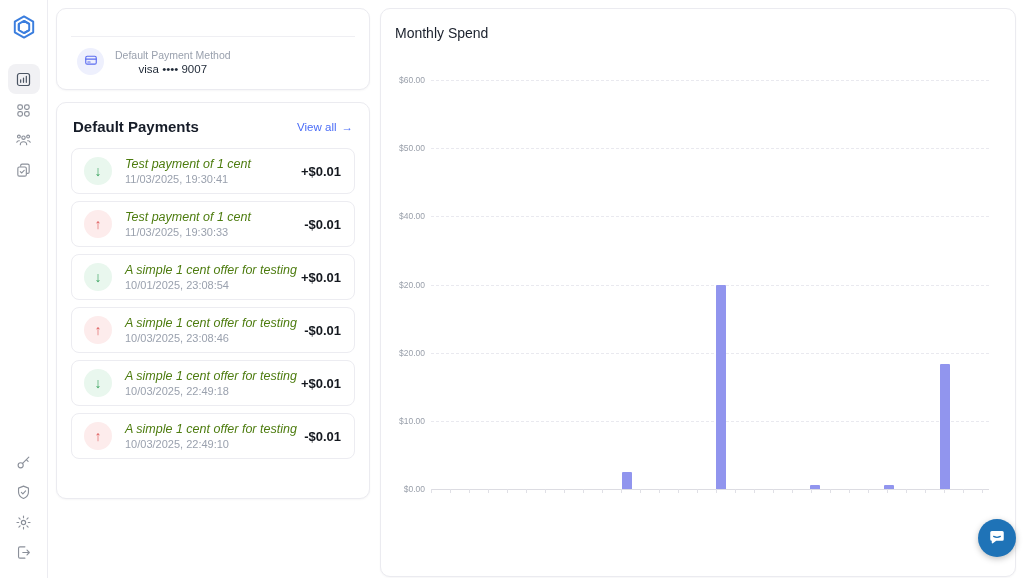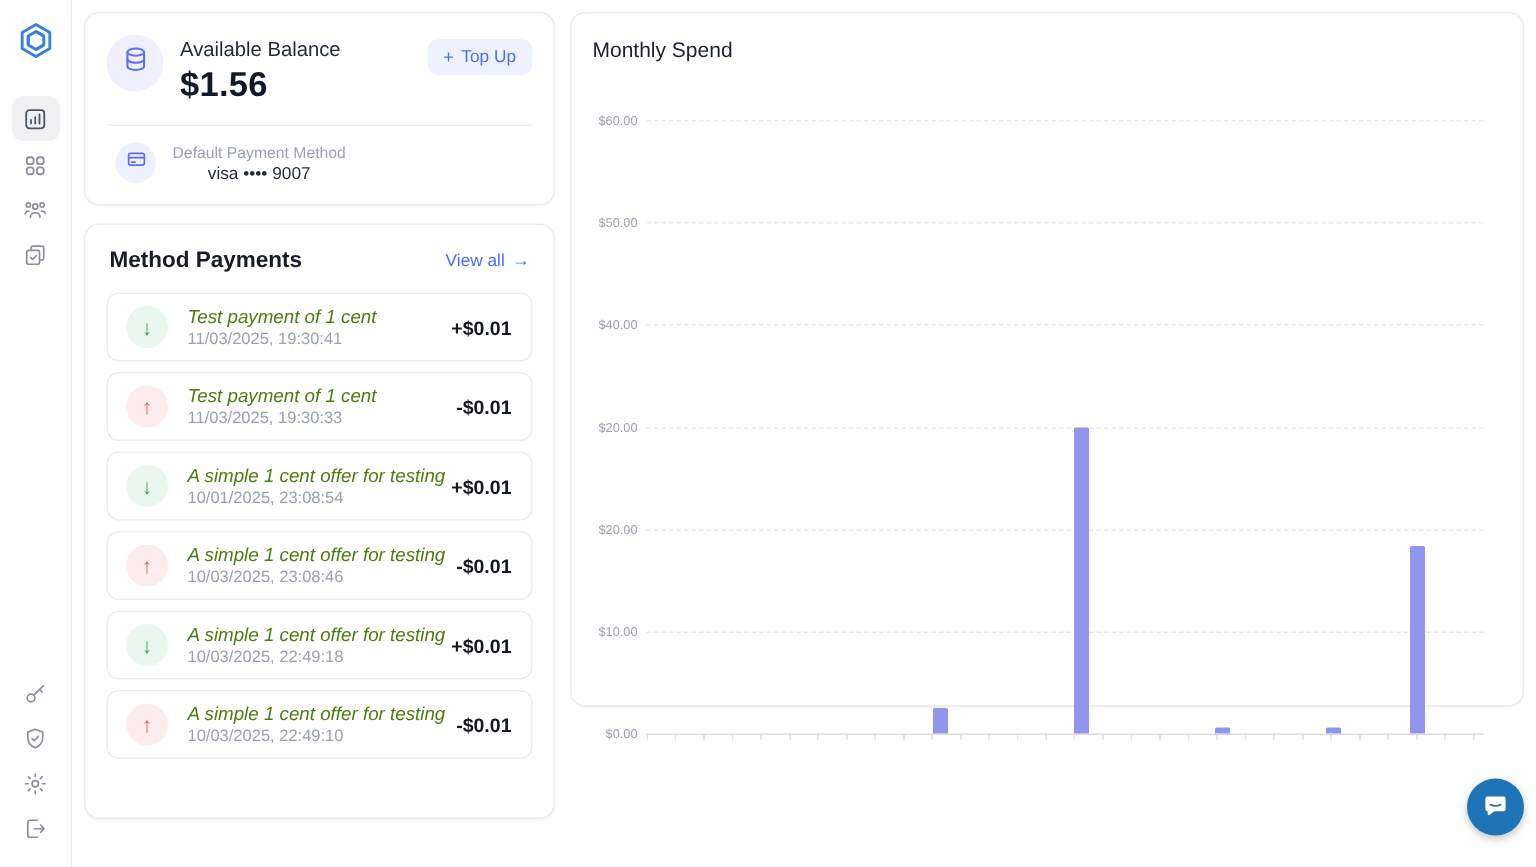--- a/index.html
+++ b/index.html
@@ -78,21 +78,21 @@
     font-size:14px; margin-right:13px; flex-shrink:0;
   }
   .arrow-circle.in  { background:#e9f7ee; color:#3aa35f; }
   .arrow-circle.out { background:#fdecec; color:#de5c5c; }
   .payment-texts { flex:1; min-width:0; }
   .payment-title { font-size:12.5px; color:#4d7c0f; font-weight:bold; font-weight:500;font-style:italic; }
   .payment-date { font-size:11px; color:#9aa1ae; margin-top:2px; }
   .payment-amount { font-size:13px; font-weight:bold; color:#14181f; flex-shrink:0; }
 
   
-  .chart-card { flex:1; height:463px; padding:16px 0 0 0; position:relative; }
+  .chart-card { flex:1; height:569px; padding:16px 0 0 0; position:relative; }
   .chart-title { font-size:14px; color:#1a202c; padding-left:14px; }
   .plot { position:relative; margin:39px 26px 0 50px; height:409px; }
   .gridline { position:absolute; left:0; right:0; border-top:1px dashed #e9e9ef; }
   .gridline.zero { border-top:1px solid #dcdce2; }
   .y-label {
     position:absolute; left:-48px; width:42px; text-align:right;
     font-size:8.5px; color:#9aa0ab; transform:translateY(-50%);
   }
   .bar { position:absolute; bottom:0; width:10px; background:#9195ee; border-radius:1px 1px 0 0; }
   .ticks-strip {
@@ -202,59 +202,40 @@
         </span>
       </div>
     </div>
   </nav>
 
   <main class="main">
 
     <div class="left-col">
 
       <section class="card balance-card">
-        <div class="balance-top">
-          <div class="balance-icon-circle">
-            <span>
-              <svg width="19" height="19" viewBox="0 0 24 24" fill="none" stroke="#5b6cf0" stroke-width="1.7" stroke-linecap="round">
-                <ellipse cx="12" cy="6" rx="7" ry="3"></ellipse>
-                <path d="M5 6v6c0 1.66 3.13 3 7 3s7-1.34 7-3V6"></path>
-                <path d="M5 12v6c0 1.66 3.13 3 7 3s7-1.34 7-3v-6"></path>
-              </svg>
-            </span>
-          </div>
-          <div class="balance-texts">
-            <div class="balance-label">Available Balance</div>
-            <div class="balance-amount">$1.56</div>
-          </div>
-          <button class="topup-btn">
-            <span class="topup-plus">+</span>
-            <span>Top Up</span>
-          </button>
-        </div>
         <div class="balance-divider"></div>
         <div class="pm-row">
           <div class="pm-icon-circle">
             <span>
               <svg width="14" height="14" viewBox="0 0 24 24" fill="none" stroke="#5b6cf0" stroke-width="1.9" stroke-linecap="round">
                 <rect x="3" y="5.5" width="18" height="13.5" rx="2.5"></rect>
                 <path d="M3 10.5h18 M6.5 15.5h4"></path>
               </svg>
             </span>
           </div>
           <div>
             <div class="pm-label">Default Payment Method</div>
             <div class="pm-value">visa •••• 9007</div>
           </div>
         </div>
       </section>
 
       <section class="card payments-card">
         <div class="payments-header">
-          <div class="payments-title">Method Payments</div>
+          <div class="payments-title">Default Payments</div>
           <div class="view-all">
             <span>View all</span>
             <span>→</span>
           </div>
         </div>
         <div class="payments-list">
 
           <div class="payment-row">
             <div class="arrow-circle in">↓</div>
             <div class="payment-texts">

